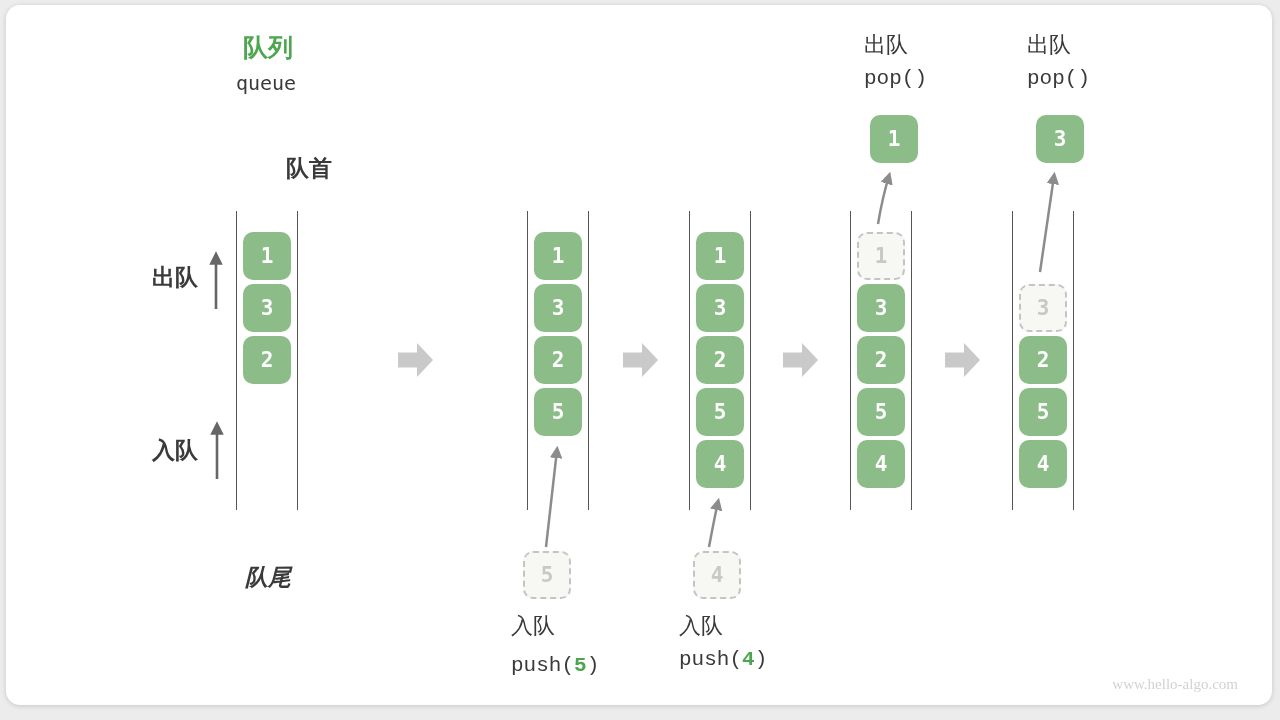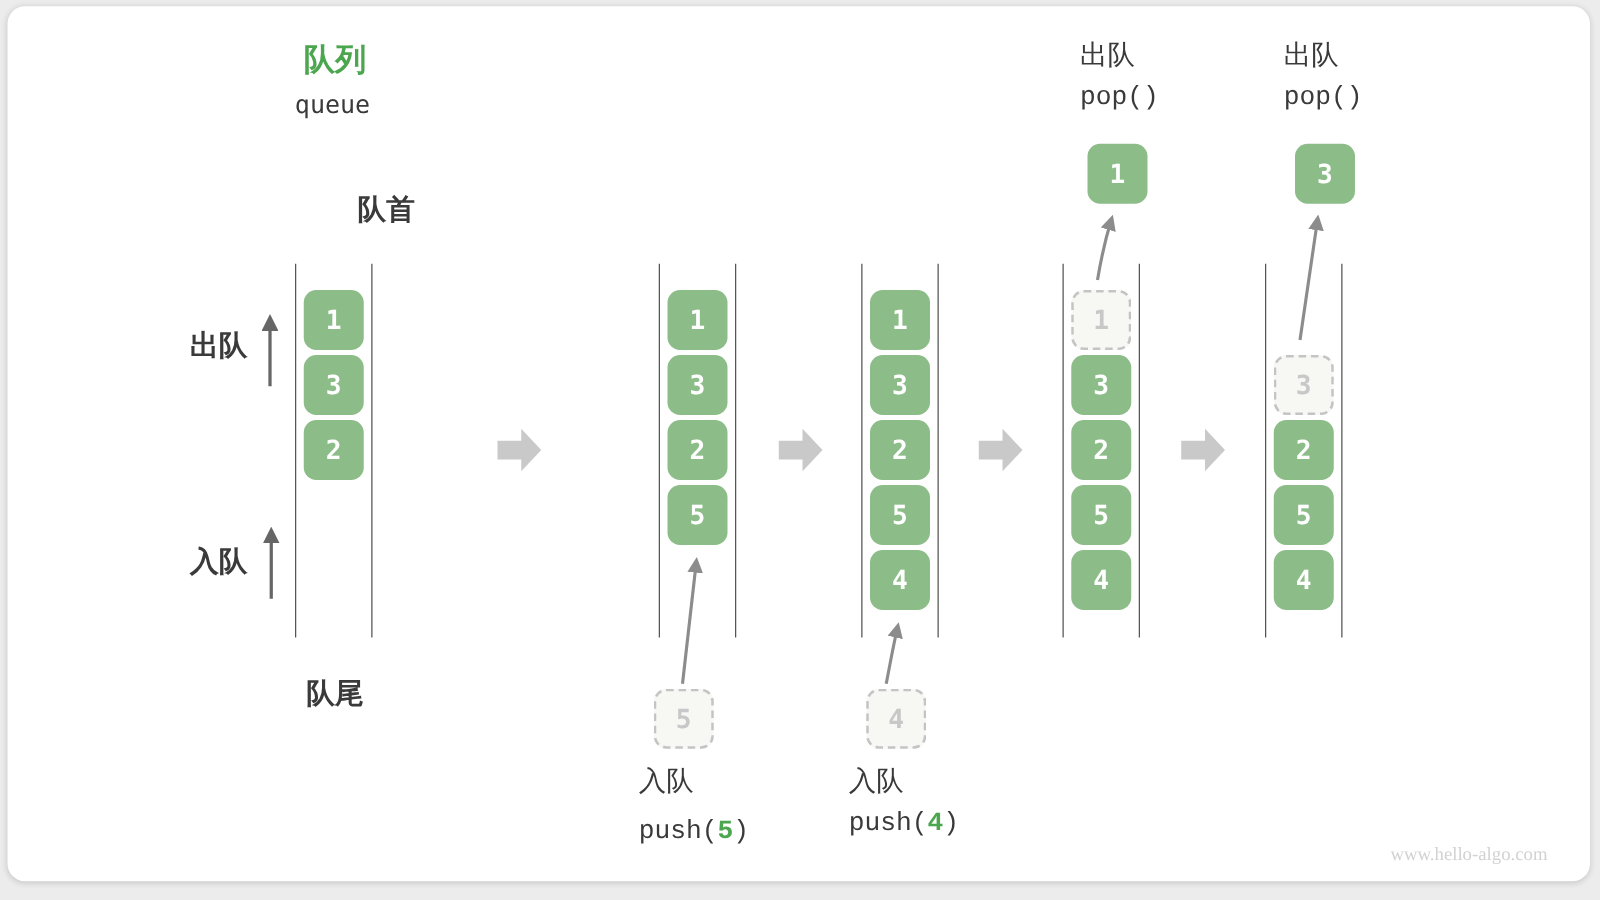--- a/index.html
+++ b/index.html
@@ -74,21 +74,21 @@
 </style>
 </head>
 <body>
 
 <div class="stage">
   <div class="card"></div>
 
   <div class="abs center-x title-zh" style="left:268px; top:34px;">队列</div>
   <div class="abs center-x title-en" style="left:266px; top:72px;">queue</div>
   <div class="abs center-x cjk-bold" style="left:268px; top:156px;margin-left:41px;">队首</div>
-  <div class="abs center-x cjk-bold" style="left:268px; top:543px;">队尾</div>
+  <div class="abs center-x cjk-bold" style="left:268px; top:565px;font-style:italic;">队尾</div>
   <div class="abs cjk-bold" style="left:152px; top:265px;">出队</div>
   <div class="abs cjk-bold" style="left:152px; top:438px;">入队</div>
   <div class="abs watermark" style="right:42px; top:676px;font-family:Liberation Serif, serif;">www.hello-algo.com</div>
 
   <svg class="overlay" width="1280" height="720" viewBox="0 0 1280 720">
     <defs>
       <marker id="ah-thin" viewBox="0 0 10 10" refX="6.5" refY="5" markerWidth="5" markerHeight="5" orient="auto-start-reverse">
         <path d="M0,0 L10,5 L0,10 Z" fill="#8c8c8c"></path>
       </marker>
       <marker id="ah-dark" viewBox="0 0 10 10" refX="6.5" refY="5" markerWidth="5.2" markerHeight="5.2" orient="auto-start-reverse">

